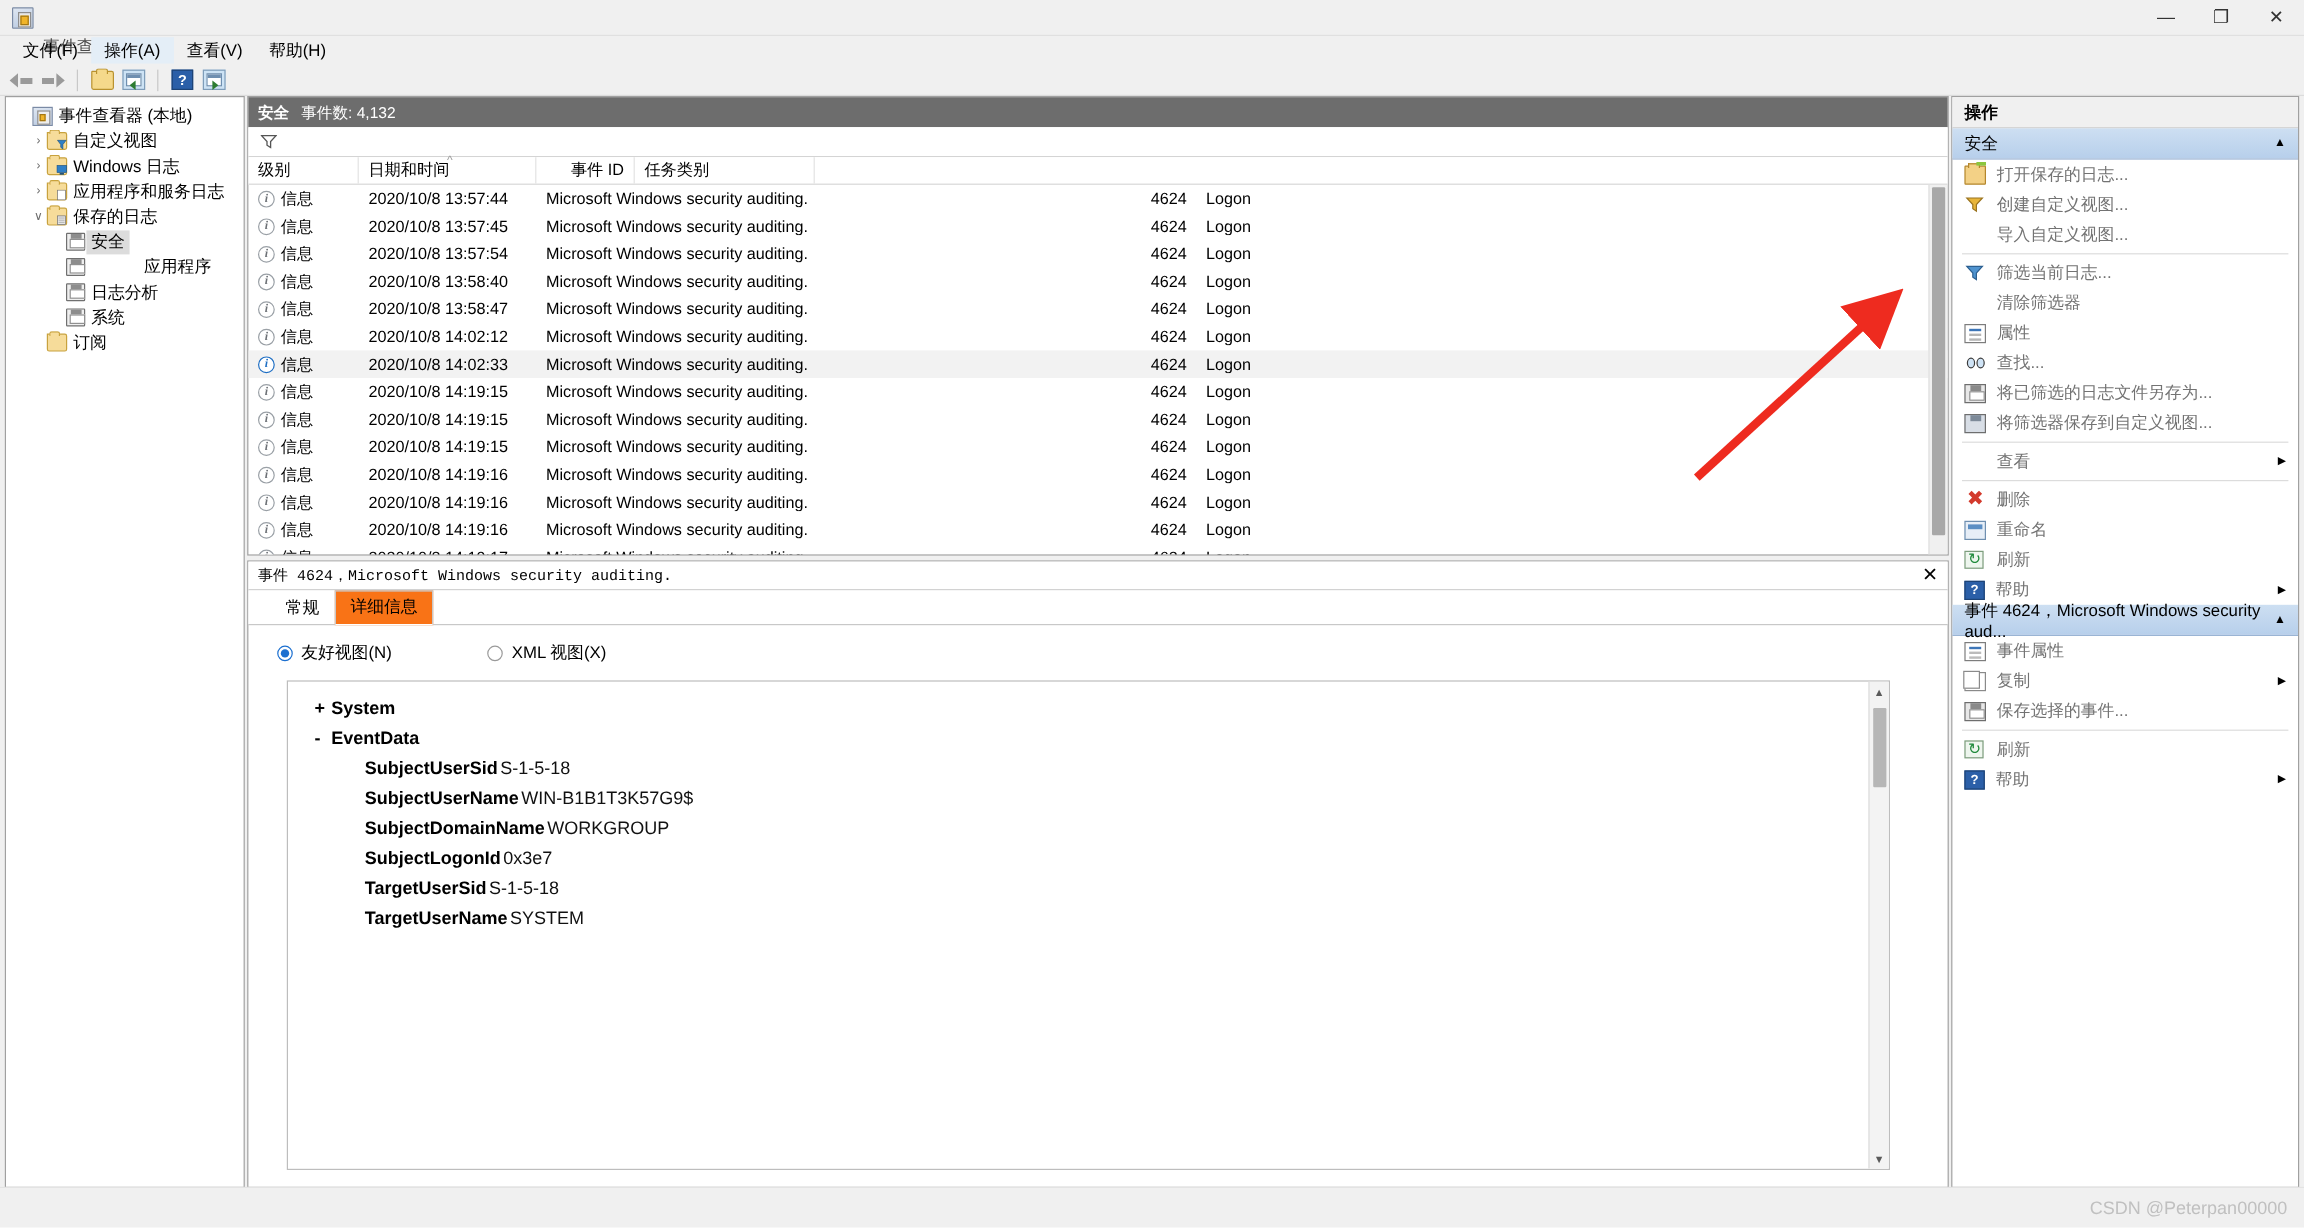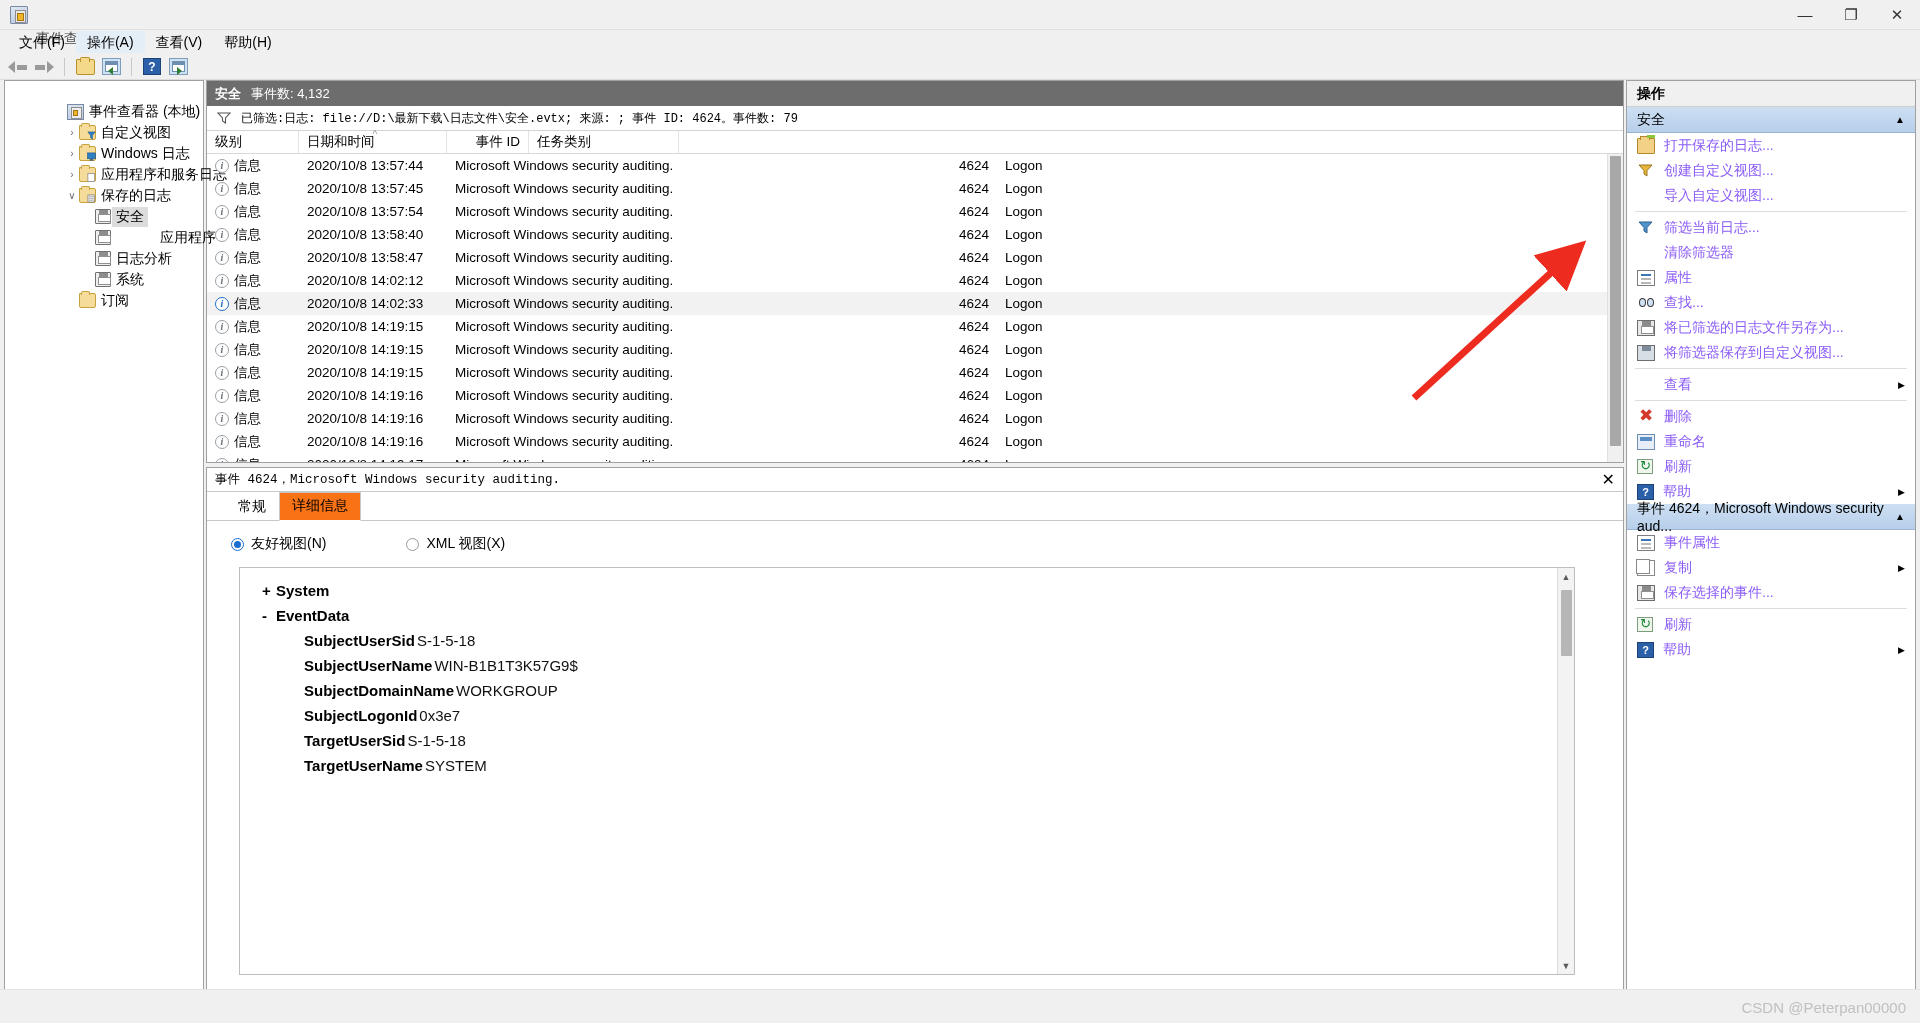--- a/index.html
+++ b/index.html
@@ -65,21 +65,21 @@
   .icon-q { width:18px;height:17px;background:#2b5fa8;color:#fff;font-weight:bold;font-size:12px;display:flex;align-items:center;justify-content:center;border:1px solid #1d4376;}
   .mini-win{position:absolute;inset:2px;border:1px solid #6f8fb0;background:#fff;}
   .mini-win .bar{position:absolute;left:0;right:0;top:0;height:3px;background:#6f8fb0;}
   .mini-win .tri{position:absolute;left:2px;top:5px;width:0;height:0;border-top:4px solid transparent;border-bottom:4px solid transparent;}
 
   
   .content { position:absolute; left:0; top:80px; right:0; bottom:33px; display:flex; background:#f0f0f0; }
 
   
   .sidebar { width: 200px; margin: 0 0 0 4px; background:#fff; border:1px solid #a0a0a0; position:relative; }
-  .tree { padding: 20px 0 0 6px; font-size:14px;margin-left:40px; }
+  .tree { padding: 5px 0 0 6px; font-size:14px; }
   .tnode { display:flex; align-items:center; height:21px; white-space:nowrap; }
   .tnode .chev {
     width:14px; height:14px; display:flex; align-items:center; justify-content:center;
     color:#6d6d6d; font-size:10px; flex:none;
   }
   .tnode .ficon { width:17px; height:15px; margin-right:5px; flex:none; position:relative; }
   .f-yellow { background:#f6dc9a; border:1px solid #c8a23e; border-radius:0 2px 2px 2px; }
   .f-yellow::before{content:"";position:absolute;left:1px;top:-3px;width:7px;height:3px;background:#f6dc9a;border:1px solid #c8a23e;border-bottom:none;border-radius:2px 2px 0 0;}
   .f-badge{position:absolute;right:-1px;bottom:-1px;width:9px;height:9px;}
   .logicon { width:16px;height:15px;margin-right:5px;flex:none;position:relative;background:#efefef;border:1px solid #707070;border-radius:1px;}
@@ -176,21 +176,21 @@
   
   .actions { width:290px; margin-right:4px; border:1px solid #a0a0a0; background:#fff; display:flex; flex-direction:column; }
   .actions-header { height:26px; background:#f0f0f0; display:flex; align-items:center; padding:0 10px; font-weight:bold; font-size:14px; border-bottom:1px solid #cfcfcf; }
   .act-group-head {
     height:26px; display:flex; align-items:center; padding:0 10px;
     background:linear-gradient(#cddff2,#b7cfeb); font-size:14px; color:#000;
     border-bottom:1px solid #9ab4d4;
   }
   .act-group-head .caret { margin-left:auto; font-size:10px; }
   .act-item { height:25px; display:flex; align-items:center; padding:0 10px; font-size:14px; gap:9px; position:relative; }
-  .act-item .lbl { color:#8b5cf6; }
+  .act-item .lbl { color:#737373; }
   .act-item .submenu-arrow { margin-left:auto; font-size:9px; color:#000; }
   .act-sep { height:1px; background:#dcdcdc; margin:3px 8px; }
   .aicon { width:18px; height:16px; flex:none; position:relative; }
   .aicon.blank { background:transparent; }
   .ic-openfolder { background:#f3d186; border:1px solid #b4862c; border-radius:1px; }
   .ic-openfolder::before{content:"";position:absolute;left:2px;top:-3px;width:8px;height:3px;background:#f3d186;border:1px solid #b4862c;border-bottom:none;}
   .ic-openfolder::after{content:"";position:absolute;left:9px;top:-4px;width:8px;height:3px;background:#8cc63f;}
   .ic-props { background:#fff; border:1px solid #7d7d7d; }
   .ic-props::after { content:""; position:absolute; left:3px; top:3px; right:3px; height:2px; background:#3d76b8; box-shadow:0 4px 0 #b6b6b6, 0 8px 0 #b6b6b6; }
   .ic-find { display:flex; gap:1px; align-items:center; justify-content:center; }
@@ -367,21 +367,20 @@
           <span class="ph-title">安全</span>
           <span>事件数: 4,132</span>
         </div>
 
         <div class="filterbar">
           <span class="funnel">
             <svg width="14" height="12" viewBox="0 0 14 12">
                 <path d="M1 1 H13 L8.5 6 V11 L5.5 9 V6 Z" fill="none" stroke="#555" stroke-width="1.1"></path>
               </svg>
           </span>
-          <span>已筛选:日志: file://D:\最新下载\日志文件\安全.evtx; 来源: ; 事件 ID: 4624。事件数: 79</span>
         </div>
 
         <div class="grid-head">
           <div class="gh c-level">级别</div>
           <div class="gh c-date">
             <span class="sortmark">^</span>
             <span>日期和时间</span>
           </div>
           <div class="gh c-eid">事件 ID</div>
           <div class="gh c-task">任务类别</div>

